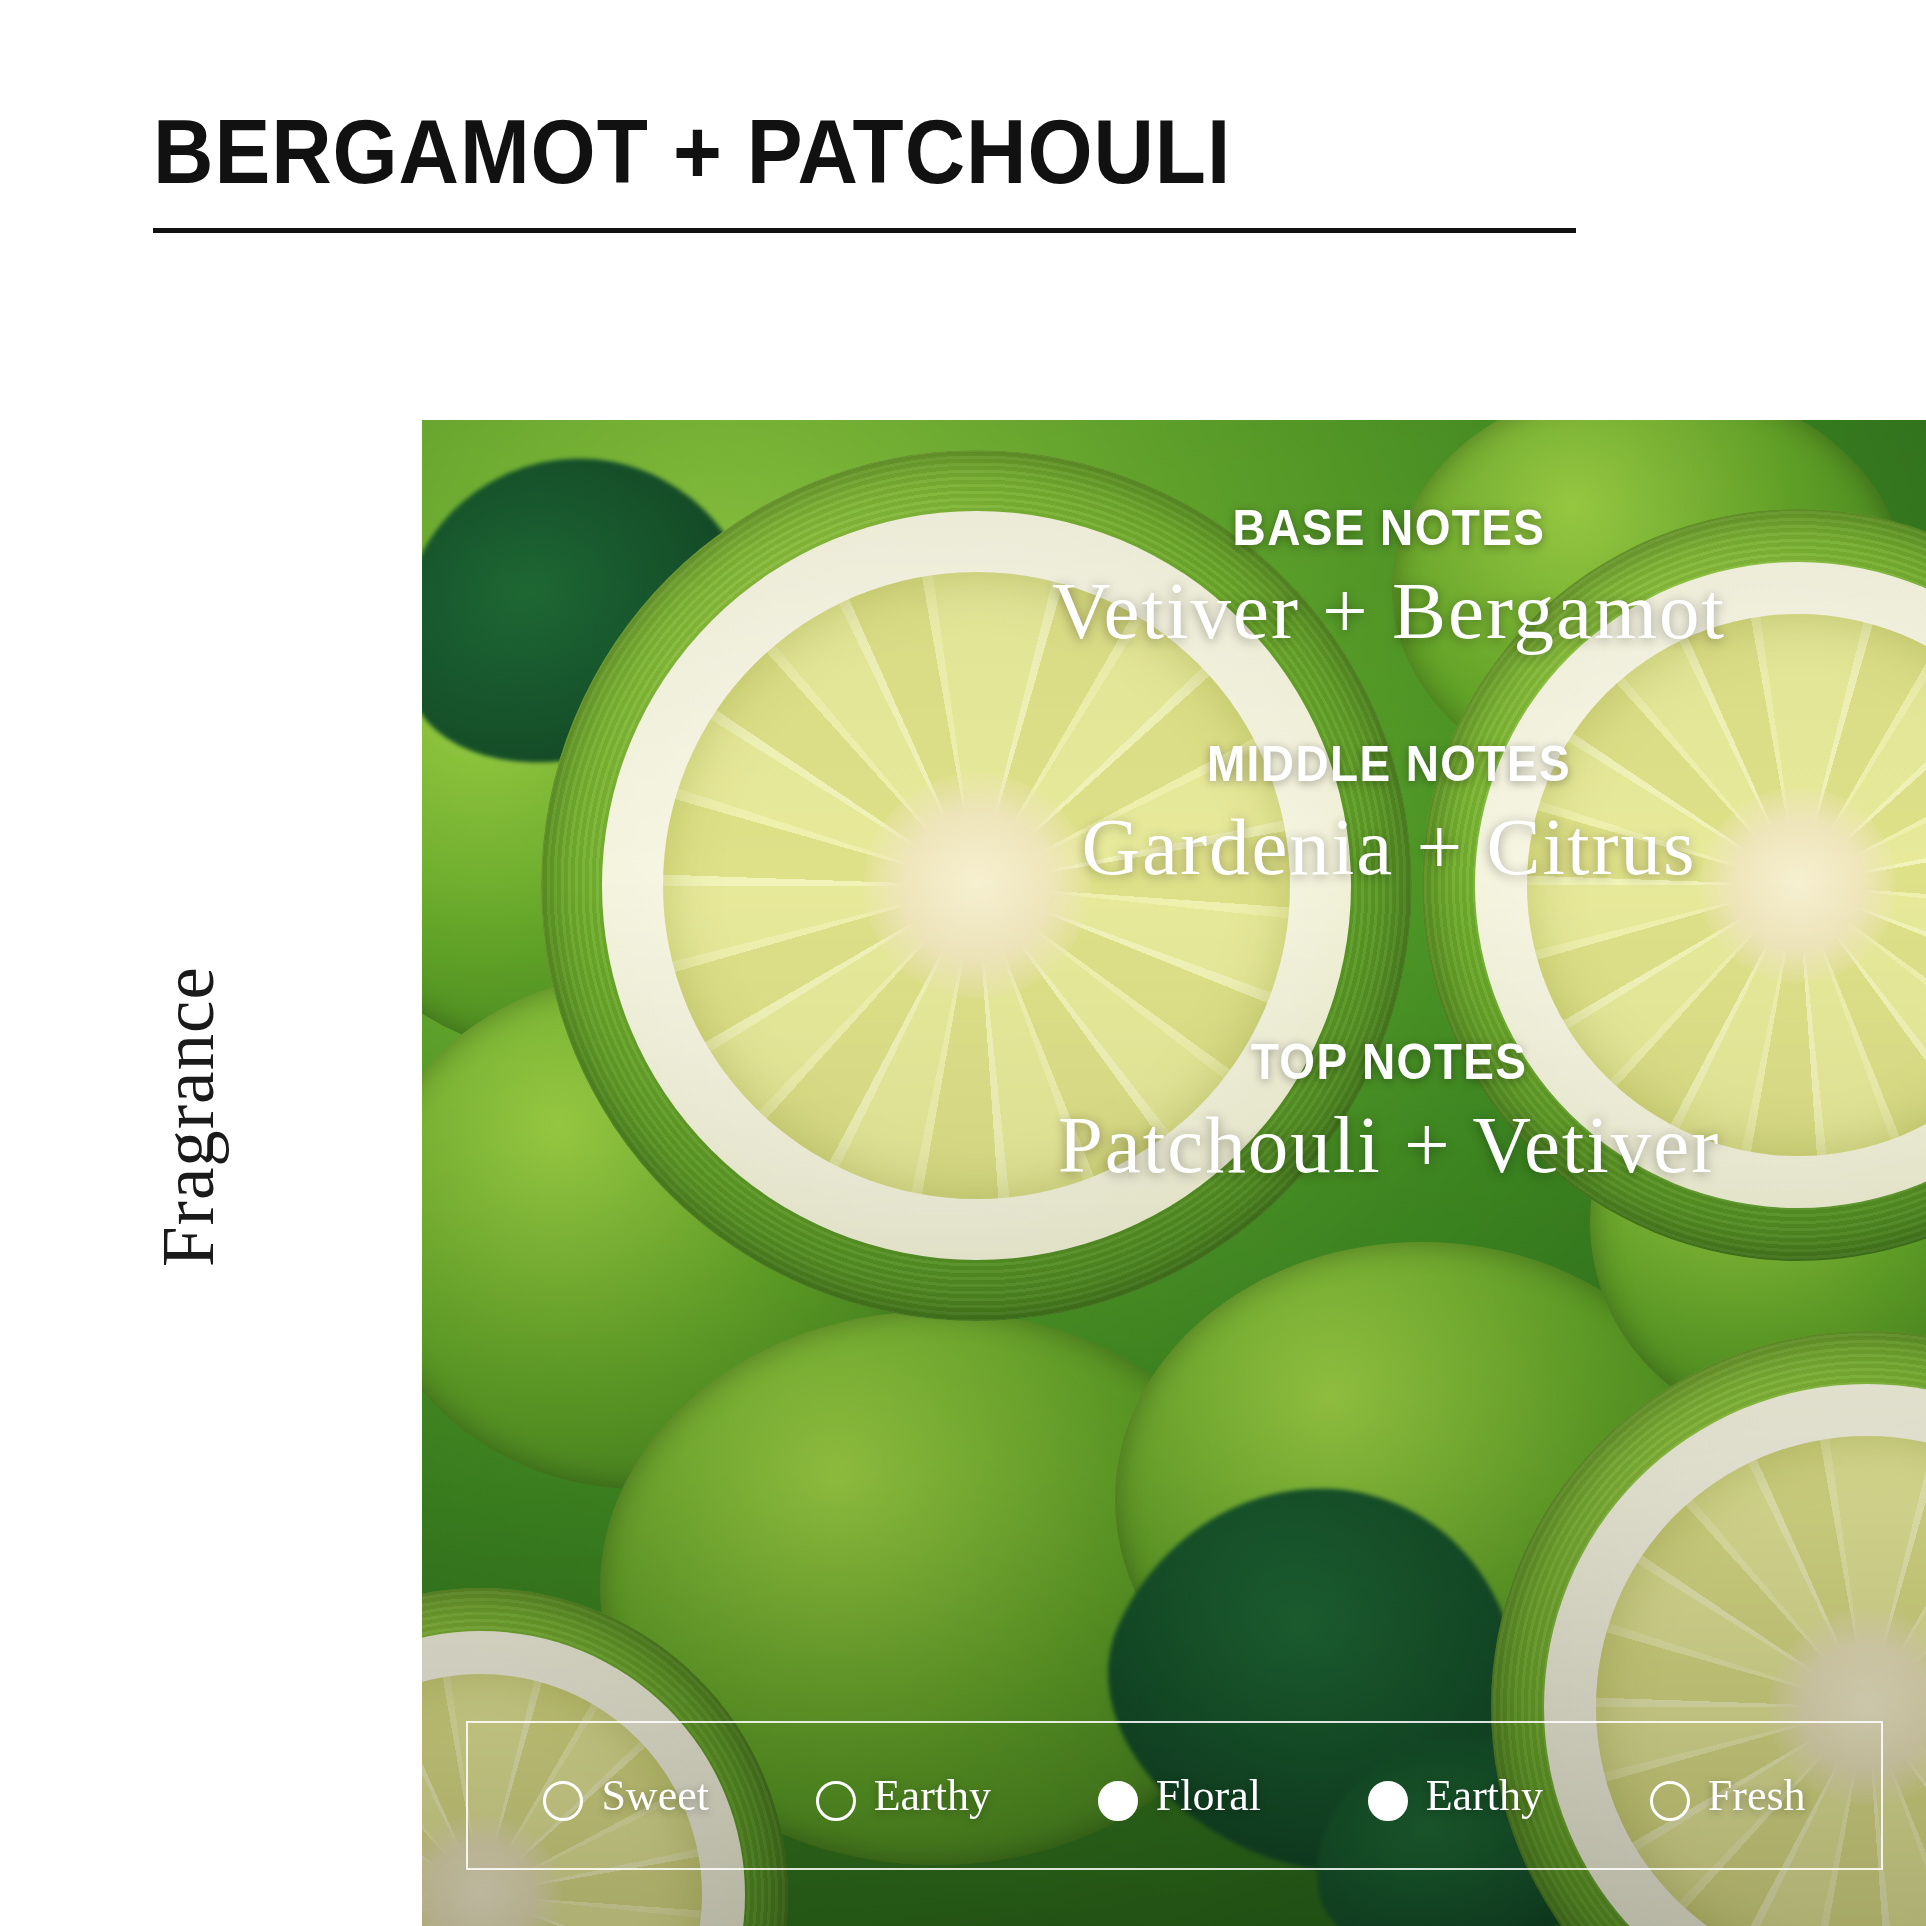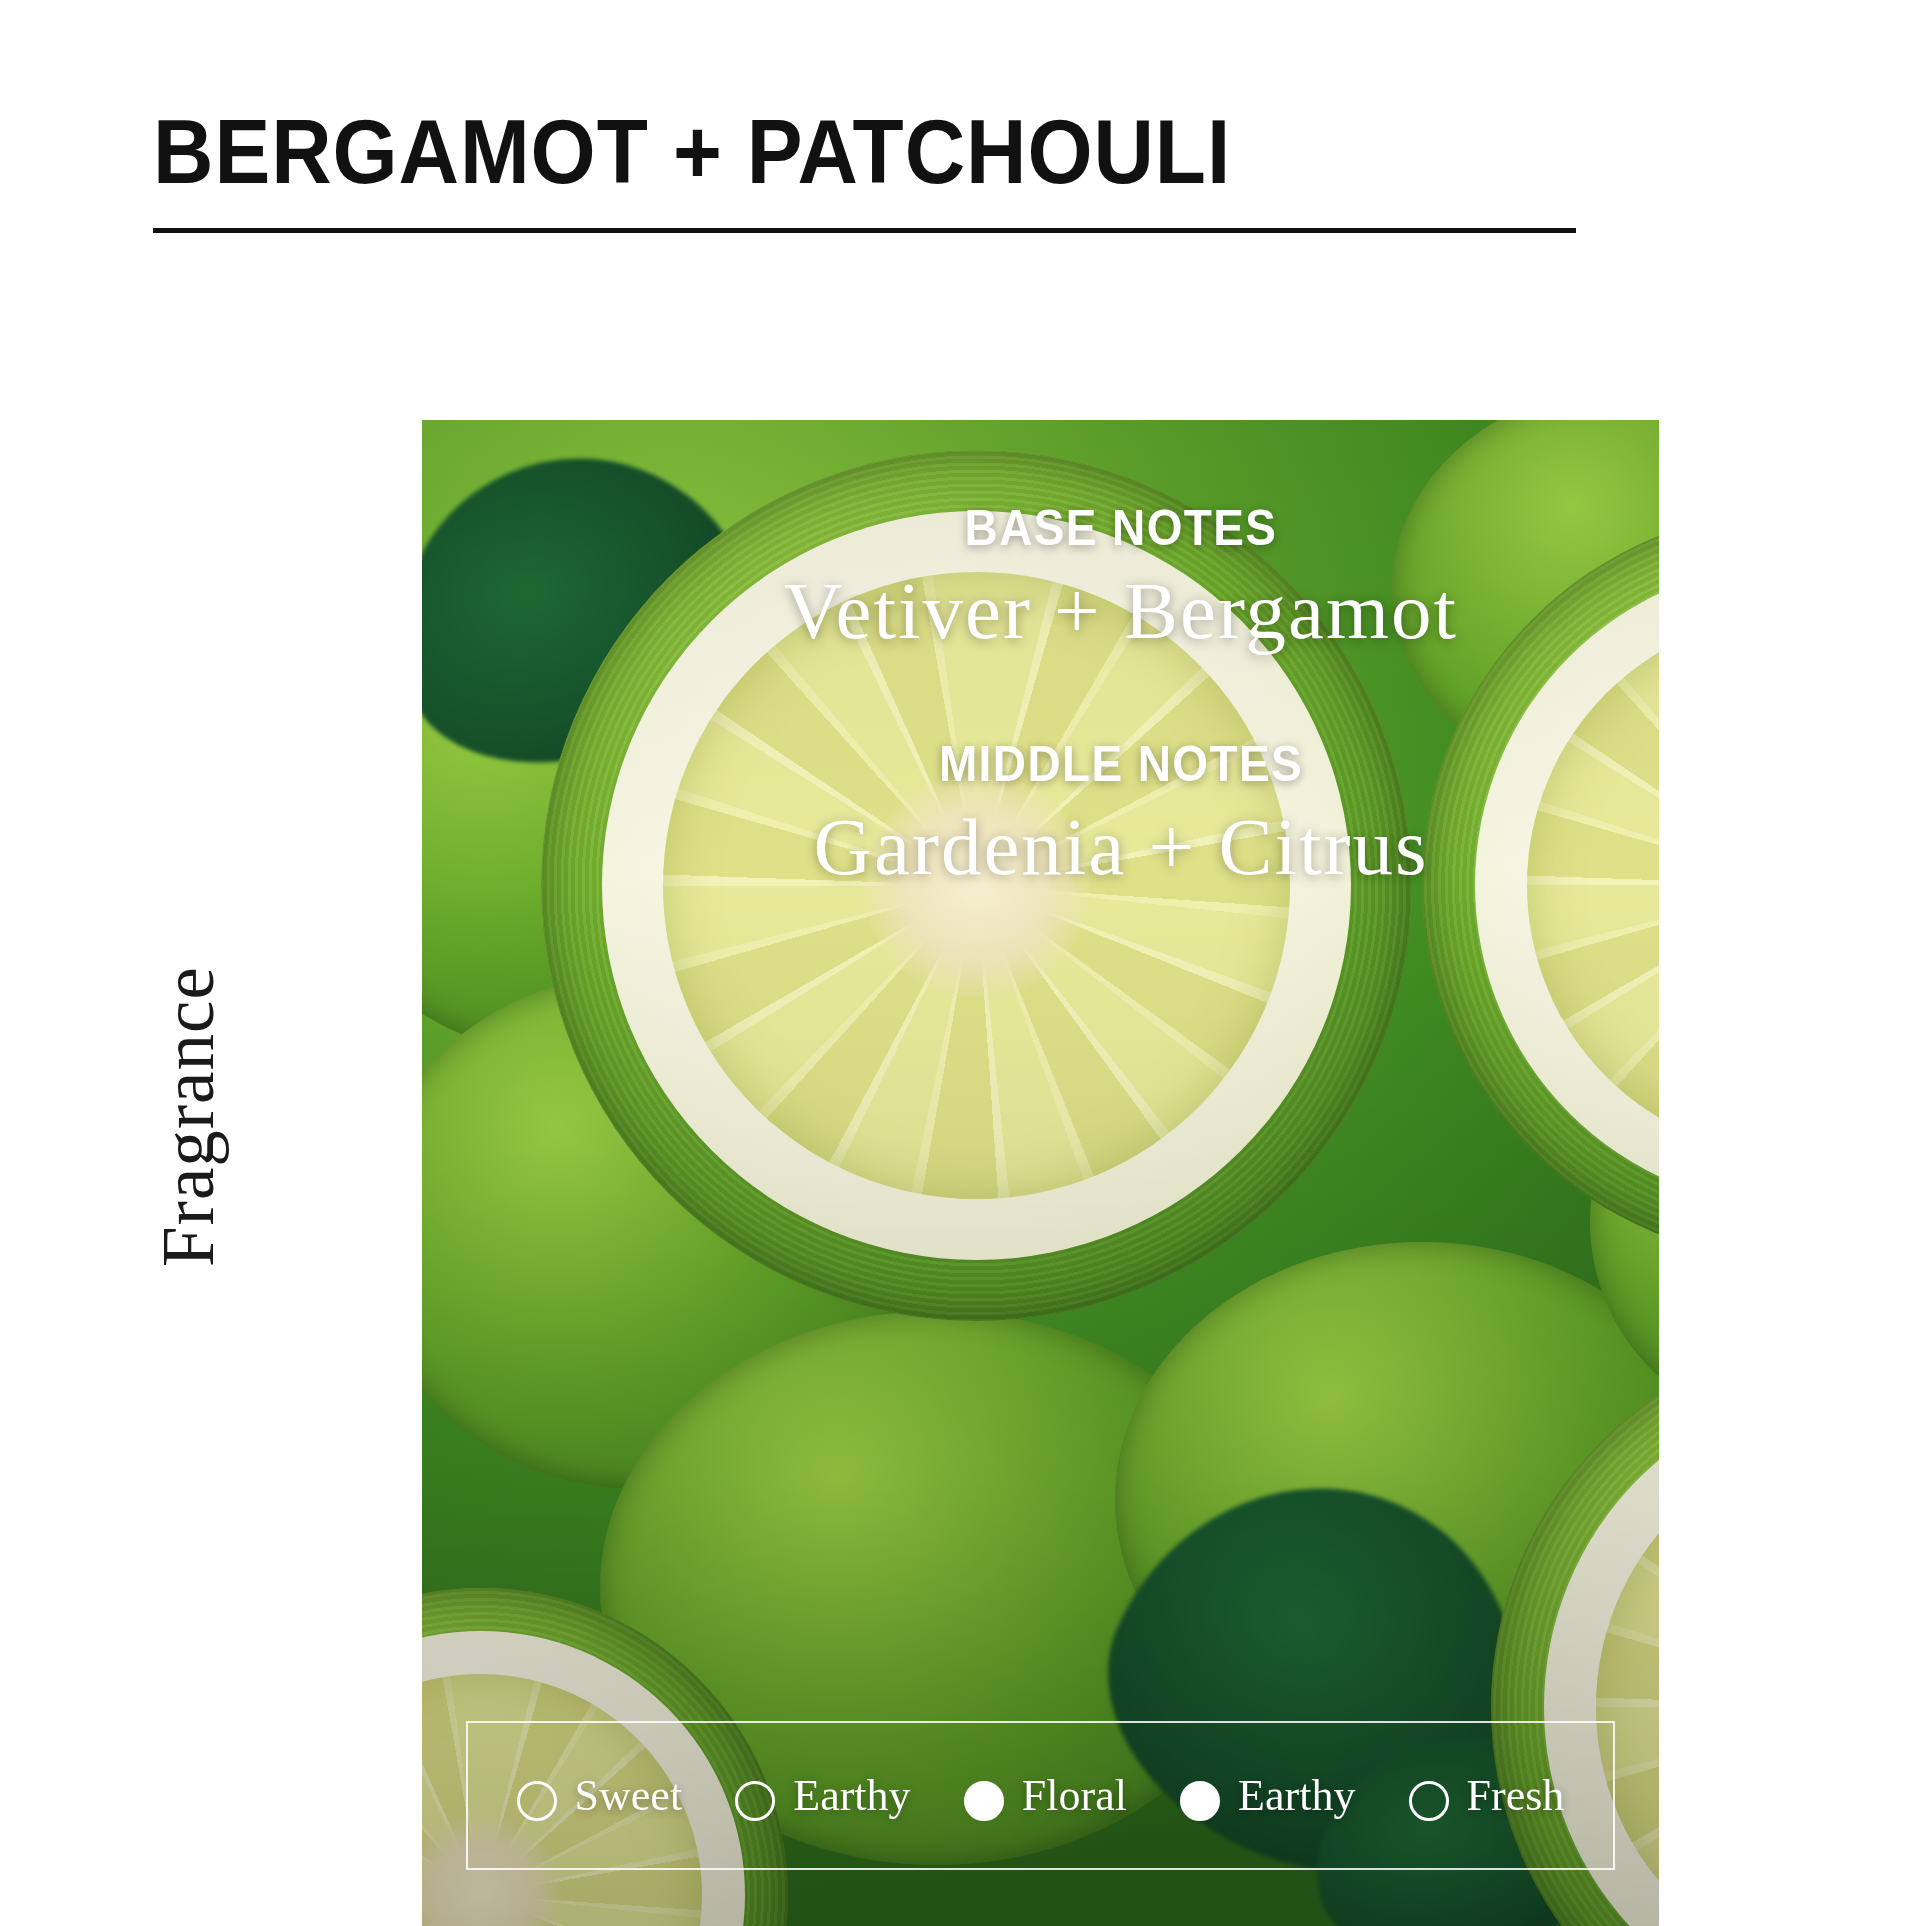--- a/index.html
+++ b/index.html
@@ -52,21 +52,21 @@
     color: #1a1a1a;
     letter-spacing: 1px;
     white-space: nowrap;
   }
 
   
   #photo-panel {
     position: absolute;
     left: 422px;
     top: 420px;
-    width: 1237px;
+    width: 1505px;
     height: 1507px;
     overflow: hidden;
     background: #1d4ed8;
   }
 
   
   .bg-base {
     position: absolute;
     inset: 0;
     background:
@@ -252,20 +252,24 @@
     <div class="note-group" id="group-base">
       <div class="note-heading">BASE NOTES</div>
       <div class="note-value">Vetiver  +  Bergamot</div>
     </div>
 
     <div class="note-group" id="group-middle">
       <div class="note-heading">MIDDLE NOTES</div>
       <div class="note-value">Gardenia  +  Citrus</div>
     </div>
 
+    <div class="note-group" id="group-top">
+      <div class="note-heading">TOP NOTES</div>
+      <div class="note-value">Patchouli  +  Vetiver</div>
+    </div>
 
   </div>
 
   <div id="descriptor-box">
 
     <div class="descriptor">
       <span class="dot"></span>
       <span class="descriptor-label">Sweet</span>
     </div>
 

